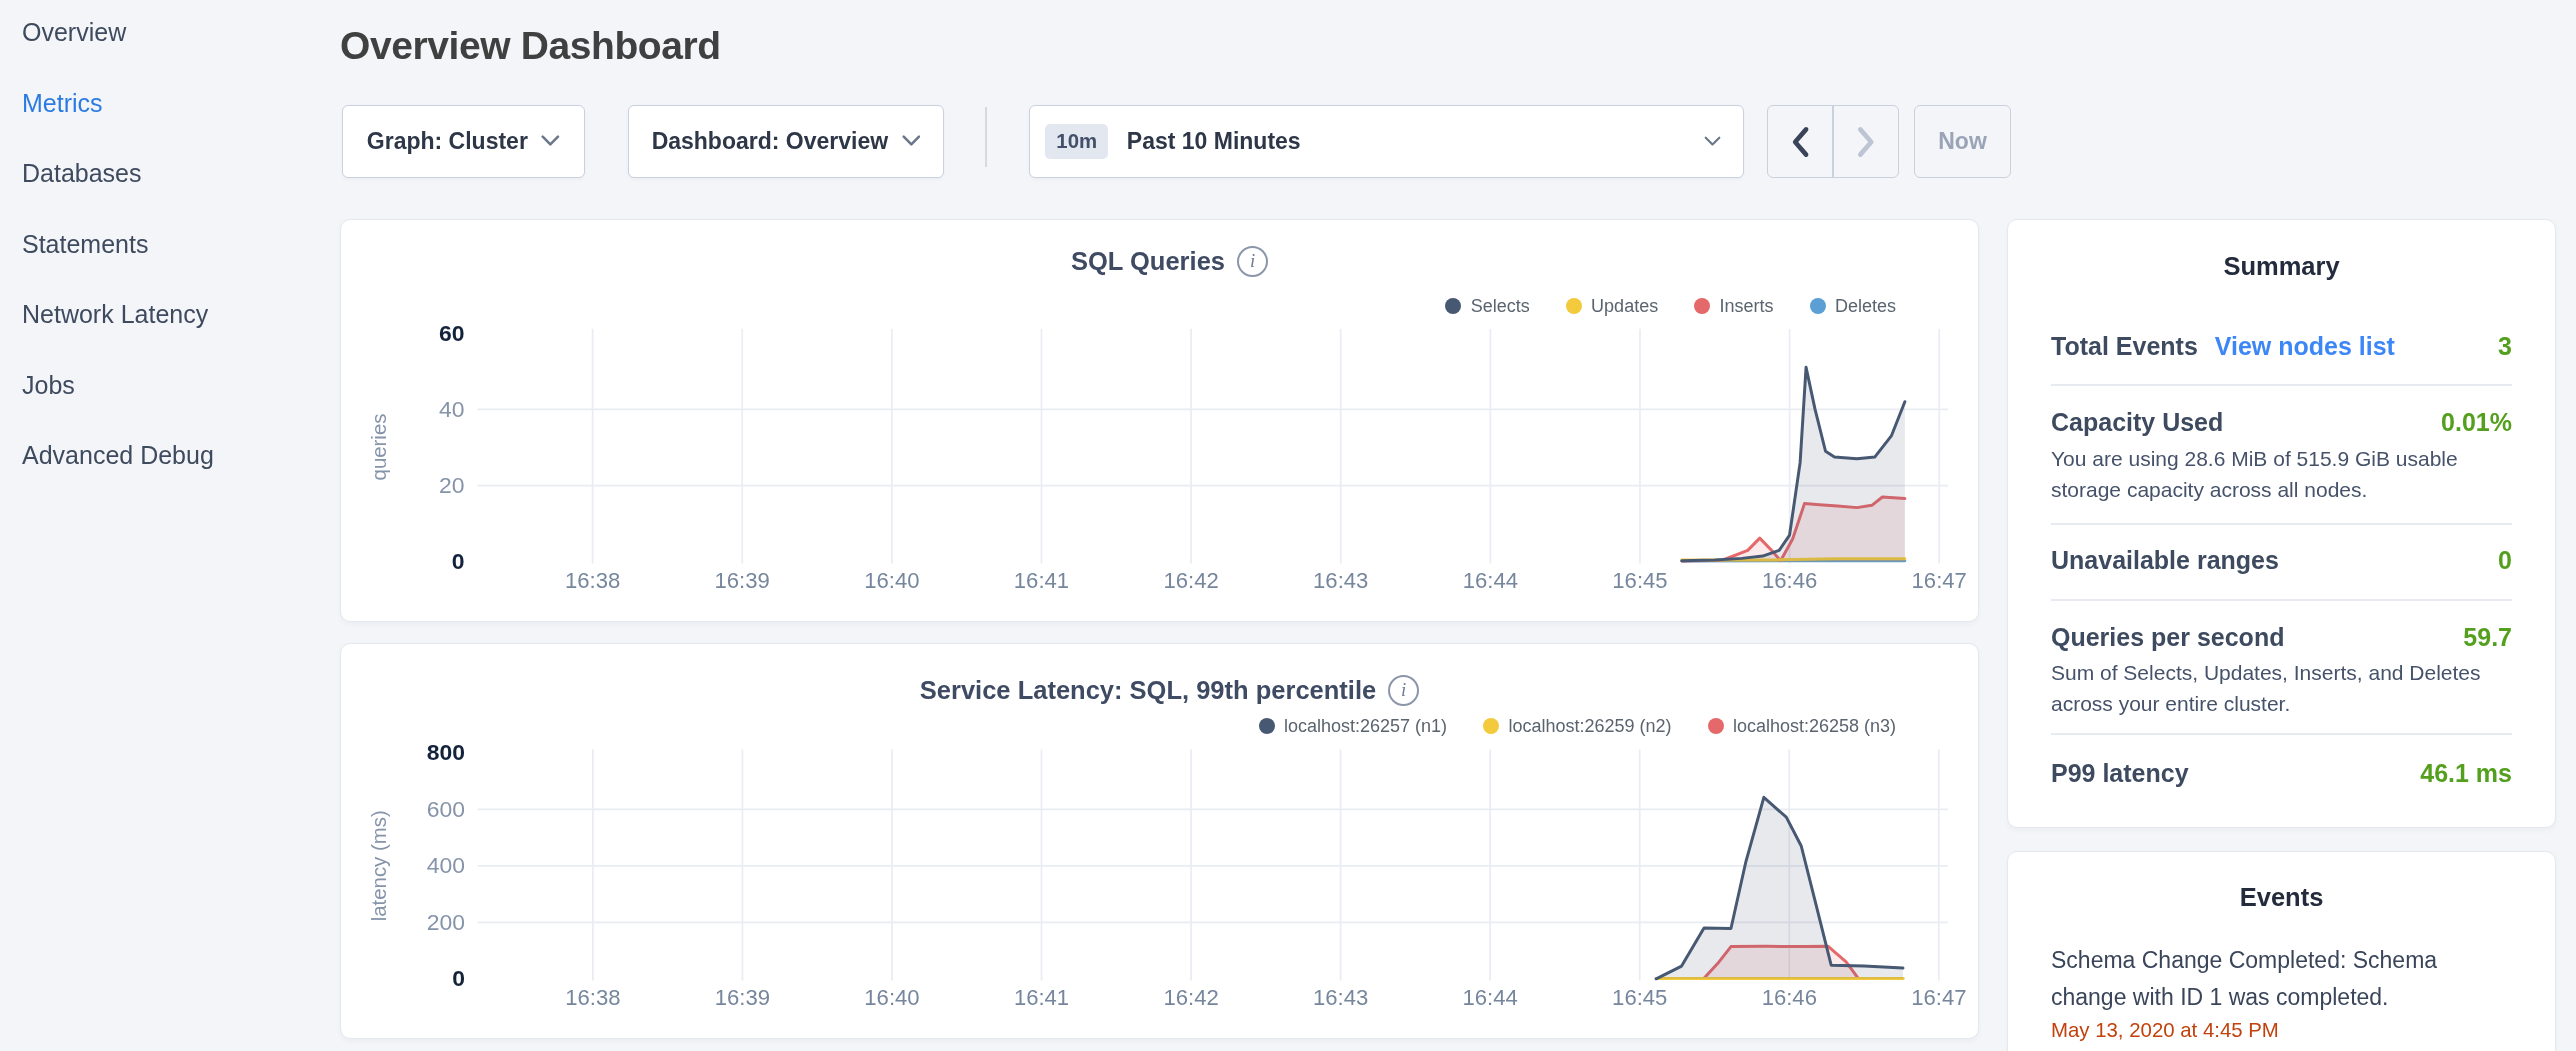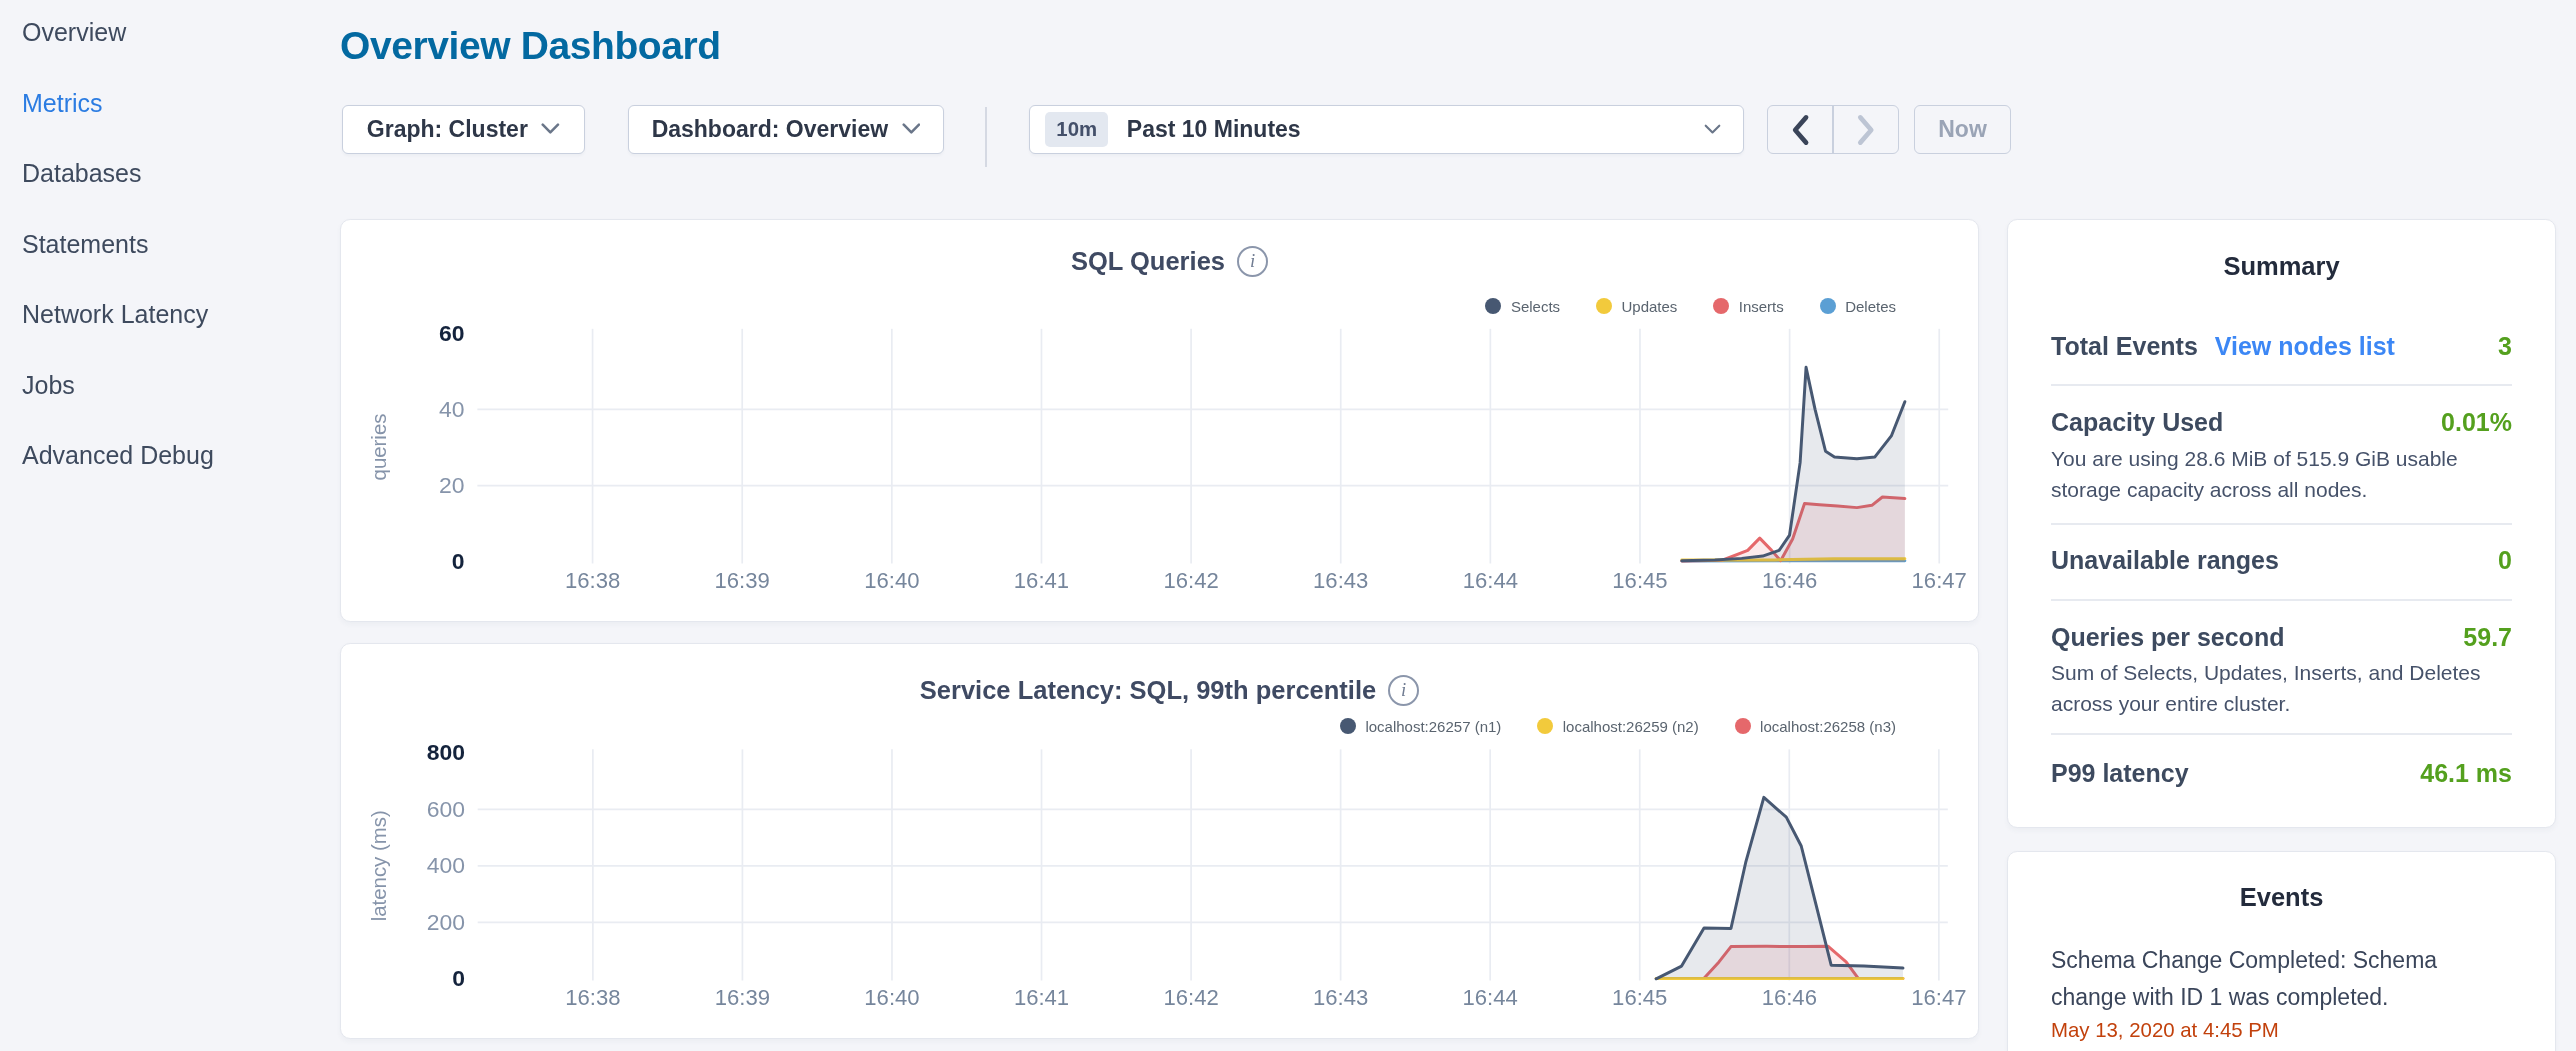--- a/index.html
+++ b/index.html
@@ -12,24 +12,24 @@
   }
   
   .nav-item {
     position:absolute; left:22px; height:34px; line-height:34px;
     font-size:25px; color:#3e4a5e; cursor:pointer; white-space:nowrap;
   }
   .nav-item.active { color:#2b7ce2; font-weight:normal; }
   
   .page-title {
     position:absolute; left:340px; top:24px;
-    font-size:39px; font-weight:600; color:#0369a1; letter-spacing:-0.4px;
+    font-size:39px; font-weight:600; color:#404040; letter-spacing:-0.4px;
   }
   .ctrl {
-    position:absolute; top:105px; height:49px;
+    position:absolute; top:105px; height:73px;
     border:1.7px solid #c9d0de; border-radius:6px; background:#fff;
     display:flex; align-items:center; cursor:pointer;
     box-shadow:0 1.7px 2.6px rgba(60,70,90,.04);
   }
   .ctrl .ctrl-label { font-size:23px; font-weight:bold; color:#2e3748; white-space:nowrap; }
   .dd { justify-content:center; gap:13.6px; }
   .vdivider { position:absolute; left:985px; top:107px; width:1.7px; height:60px; background:#d5d9e3; }
   .time-badge {
     background:#e3e8f0; border-radius:5.1px; padding:6px 11px;
     font-size:20.4px; font-weight:bold; color:#44506a; margin:0 18.7px 0 15.3px;
@@ -51,21 +51,21 @@
   .chart-title { font-size:25.5px; font-weight:bold; color:#3f4a63; }
   .info-icon {
     width:31px; height:31px; border:2.1px solid #8b96ab; border-radius:50%;
     display:flex; align-items:center; justify-content:center;
     font-family:"Liberation Serif","DejaVu Serif",serif; font-style:italic;
     font-size:18.7px; color:#707c92; cursor:pointer; flex:0 0 auto;
   }
   .legend { position:absolute; display:flex; gap:36px; align-items:center; height:24px; }
   .legend-item { display:flex; align-items:center; gap:9.4px; cursor:pointer; }
   .legend-dot { width:16px; height:16px; border-radius:50%; flex:0 0 auto; }
-  .legend-label { font-size:15px; color:#5a646f; white-space:nowrap; }
+  .legend-label { font-size:18px; color:#5a646f; white-space:nowrap; }
   .chart-svg { position:absolute; left:0; top:0; }
   svg text { font-family:"Liberation Sans","DejaVu Sans",sans-serif; }
   
   .panel-heading { text-align:center; font-size:25.5px; font-weight:bold; color:#232b3c; }
   .srow { position:absolute; left:43px; right:43px; height:41px; display:flex; align-items:center; }
   .srow-label { font-size:25px; font-weight:bold; color:#3d4a5f; white-space:nowrap; }
   .srow-link { font-size:25px; font-weight:600; color:#3c87f5; margin-left:17px; cursor:pointer; white-space:nowrap; }
   .srow-value { margin-left:auto; font-size:25px; font-weight:bold; color:#54a01e; white-space:nowrap; }
   .sdesc { position:absolute; left:43px; right:39px; font-size:21px; line-height:31px; color:#46526a; }
   .sdivider { position:absolute; left:43px; right:43px; height:1.7px; background:#e7eaf0; }

